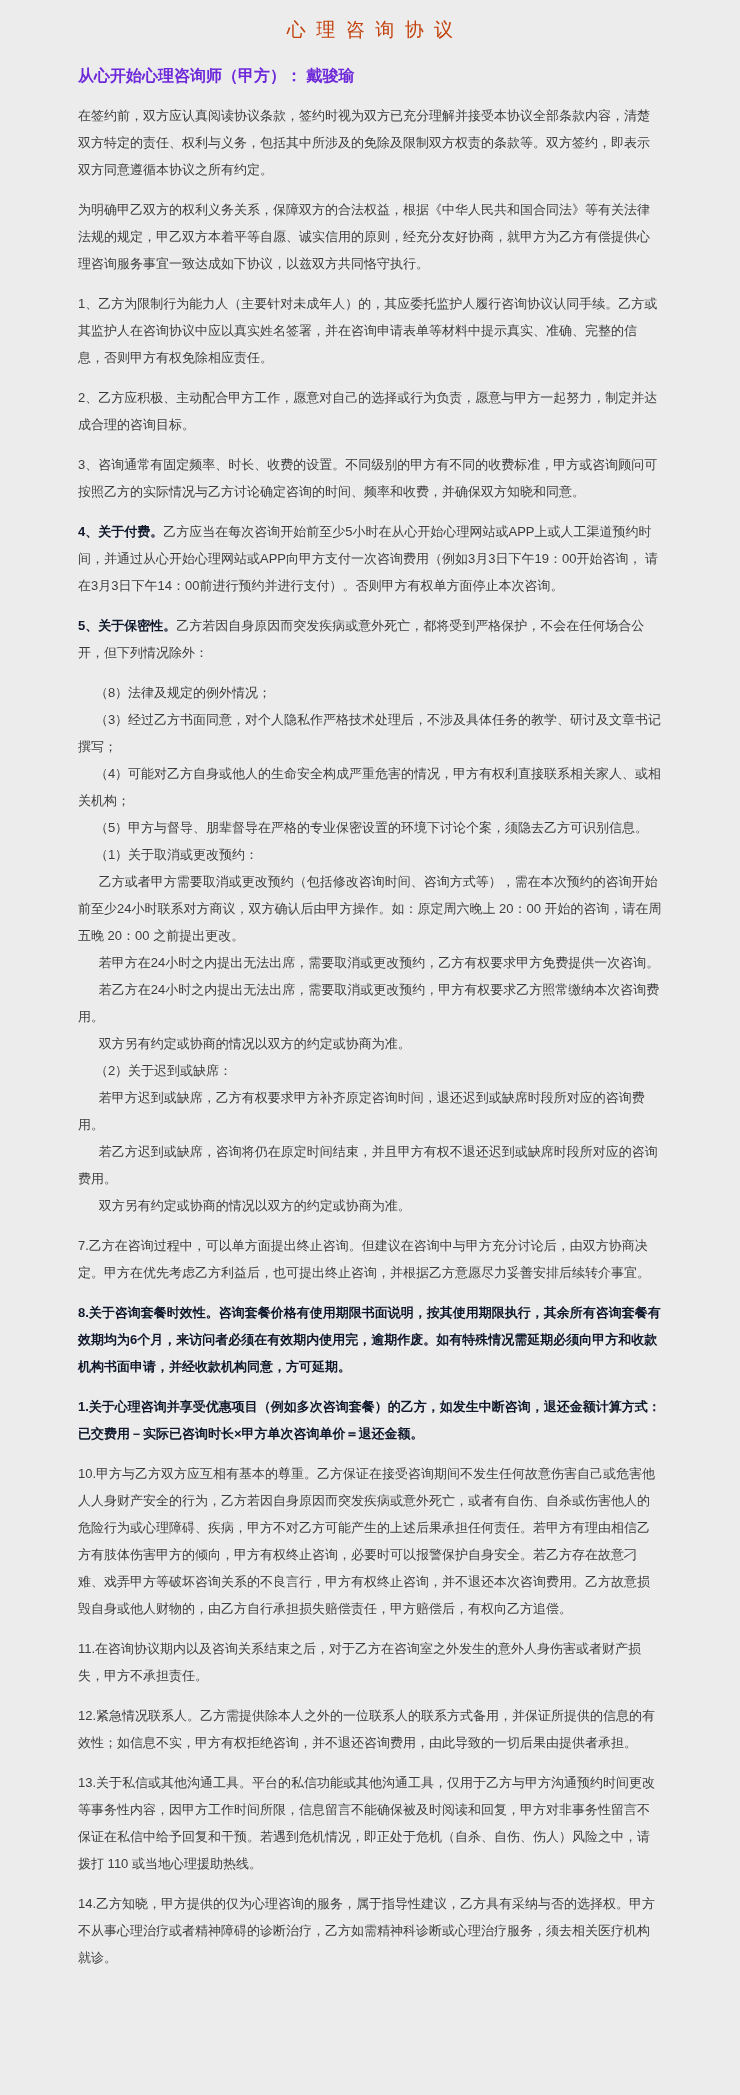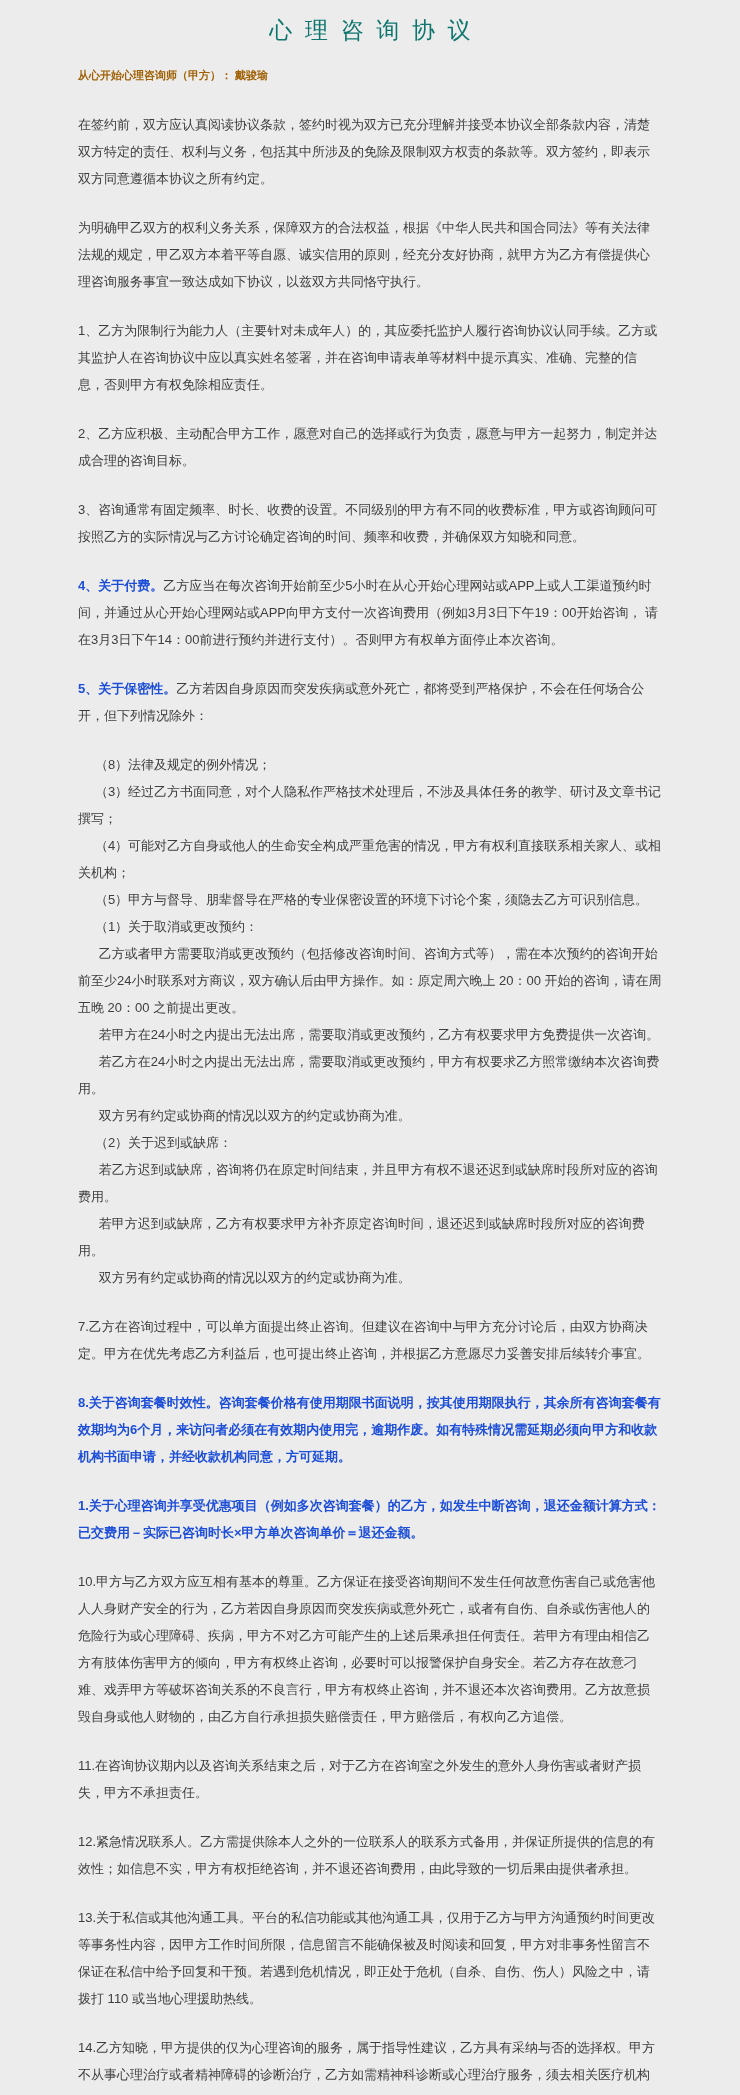--- a/index.html
+++ b/index.html
@@ -6,35 +6,35 @@
   body {
     width:740px;
     background:#ececec;
     color:#3d3d3d;
     font-family:"Liberation Sans","DejaVu Sans",sans-serif;
     font-size:13px;
     line-height:27px;
   }
   .doc { padding:6px 78px 36px 78px; }
   h1 {
-    font-size:23px;
+    font-size:19px;
     font-weight:500;
-    color:#0f766e;
+    color:#c2410c;
     text-align:center;
     letter-spacing:0.55em;
     text-indent:0.55em;
     margin:8px 0 16px 0;
     line-height:32px;
   }
-  p { margin:22px 0; }
-  p.party { font-weight:bold; font-size:11px; margin:6px 0; color:#a16207; }
+  p { margin:13px 0; }
+  p.party { font-weight:bold; font-size:16px; margin:6px 0; color:#6d28d9; }
   p.tight { margin:0; }
   .sub { text-indent:1.3em; }
   .ind { text-indent:1.6em; }
-  .bold, .lead { font-weight:bold; color:#1d4ed8; }
+  .bold, .lead { font-weight:bold; color:#0f172a; }
 </style>
 </head>
 <body>
 
 <div class="doc">
 
   <h1>心理咨询协议</h1>
 
   <p class="party">从心开始心理咨询师（甲方）： 戴骏瑜</p>
 
@@ -53,22 +53,22 @@
   <p class="tight sub">（3）经过乙方书面同意，对个人隐私作严格技术处理后，不涉及具体任务的教学、研讨及文章书记撰写；</p>
   <p class="tight sub">（4）可能对乙方自身或他人的生命安全构成严重危害的情况，甲方有权利直接联系相关家人、或相关机构；</p>
   <p class="tight sub">（5）甲方与督导、朋辈督导在严格的专业保密设置的环境下讨论个案，须隐去乙方可识别信息。</p>
 
   <p class="tight sub">（1）关于取消或更改预约：</p>
   <p class="tight ind">乙方或者甲方需要取消或更改预约（包括修改咨询时间、咨询方式等），需在本次预约的咨询开始前至少24小时联系对方商议，双方确认后由甲方操作。如：原定周六晚上 20：00 开始的咨询，请在周五晚 20：00 之前提出更改。</p>
   <p class="tight ind">若甲方在24小时之内提出无法出席，需要取消或更改预约，乙方有权要求甲方免费提供一次咨询。</p>
   <p class="tight ind">若乙方在24小时之内提出无法出席，需要取消或更改预约，甲方有权要求乙方照常缴纳本次咨询费用。</p>
   <p class="tight ind">双方另有约定或协商的情况以双方的约定或协商为准。</p>
   <p class="tight sub">（2）关于迟到或缺席：</p>
+  <p class="tight ind">若甲方迟到或缺席，乙方有权要求甲方补齐原定咨询时间，退还迟到或缺席时段所对应的咨询费用。</p>
   <p class="tight ind">若乙方迟到或缺席，咨询将仍在原定时间结束，并且甲方有权不退还迟到或缺席时段所对应的咨询费用。</p>
-  <p class="tight ind">若甲方迟到或缺席，乙方有权要求甲方补齐原定咨询时间，退还迟到或缺席时段所对应的咨询费用。</p>
   <p class="tight ind">双方另有约定或协商的情况以双方的约定或协商为准。</p>
 
   <p>7.乙方在咨询过程中，可以单方面提出终止咨询。但建议在咨询中与甲方充分讨论后，由双方协商决定。甲方在优先考虑乙方利益后，也可提出终止咨询，并根据乙方意愿尽力妥善安排后续转介事宜。</p>
   <p class="bold">8.关于咨询套餐时效性。咨询套餐价格有使用期限书面说明，按其使用期限执行，其余所有咨询套餐有效期均为6个月，来访问者必须在有效期内使用完，逾期作废。如有特殊情况需延期必须向甲方和收款机构书面申请，并经收款机构同意，方可延期。</p>
   <p class="bold">1.关于心理咨询并享受优惠项目（例如多次咨询套餐）的乙方，如发生中断咨询，退还金额计算方式：已交费用－实际已咨询时长×甲方单次咨询单价＝退还金额。</p>
   <p>10.甲方与乙方双方应互相有基本的尊重。乙方保证在接受咨询期间不发生任何故意伤害自己或危害他人人身财产安全的行为，乙方若因自身原因而突发疾病或意外死亡，或者有自伤、自杀或伤害他人的危险行为或心理障碍、疾病，甲方不对乙方可能产生的上述后果承担任何责任。若甲方有理由相信乙方有肢体伤害甲方的倾向，甲方有权终止咨询，必要时可以报警保护自身安全。若乙方存在故意刁难、戏弄甲方等破坏咨询关系的不良言行，甲方有权终止咨询，并不退还本次咨询费用。乙方故意损毁自身或他人财物的，由乙方自行承担损失赔偿责任，甲方赔偿后，有权向乙方追偿。</p>
   <p>11.在咨询协议期内以及咨询关系结束之后，对于乙方在咨询室之外发生的意外人身伤害或者财产损失，甲方不承担责任。</p>
   <p>12.紧急情况联系人。乙方需提供除本人之外的一位联系人的联系方式备用，并保证所提供的信息的有效性；如信息不实，甲方有权拒绝咨询，并不退还咨询费用，由此导致的一切后果由提供者承担。</p>
   <p>13.关于私信或其他沟通工具。平台的私信功能或其他沟通工具，仅用于乙方与甲方沟通预约时间更改等事务性内容，因甲方工作时间所限，信息留言不能确保被及时阅读和回复，甲方对非事务性留言不保证在私信中给予回复和干预。若遇到危机情况，即正处于危机（自杀、自伤、伤人）风险之中，请拨打 110 或当地心理援助热线。</p>
   <p>14.乙方知晓，甲方提供的仅为心理咨询的服务，属于指导性建议，乙方具有采纳与否的选择权。甲方不从事心理治疗或者精神障碍的诊断治疗，乙方如需精神科诊断或心理治疗服务，须去相关医疗机构就诊。</p>

